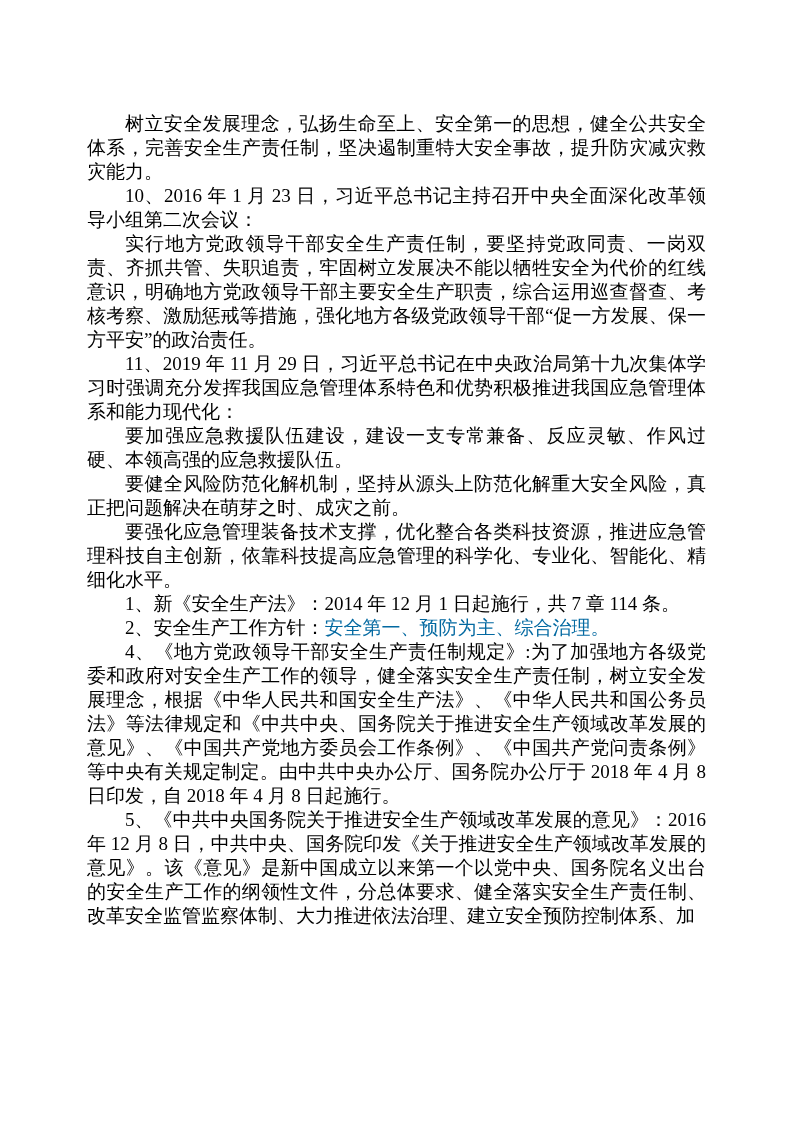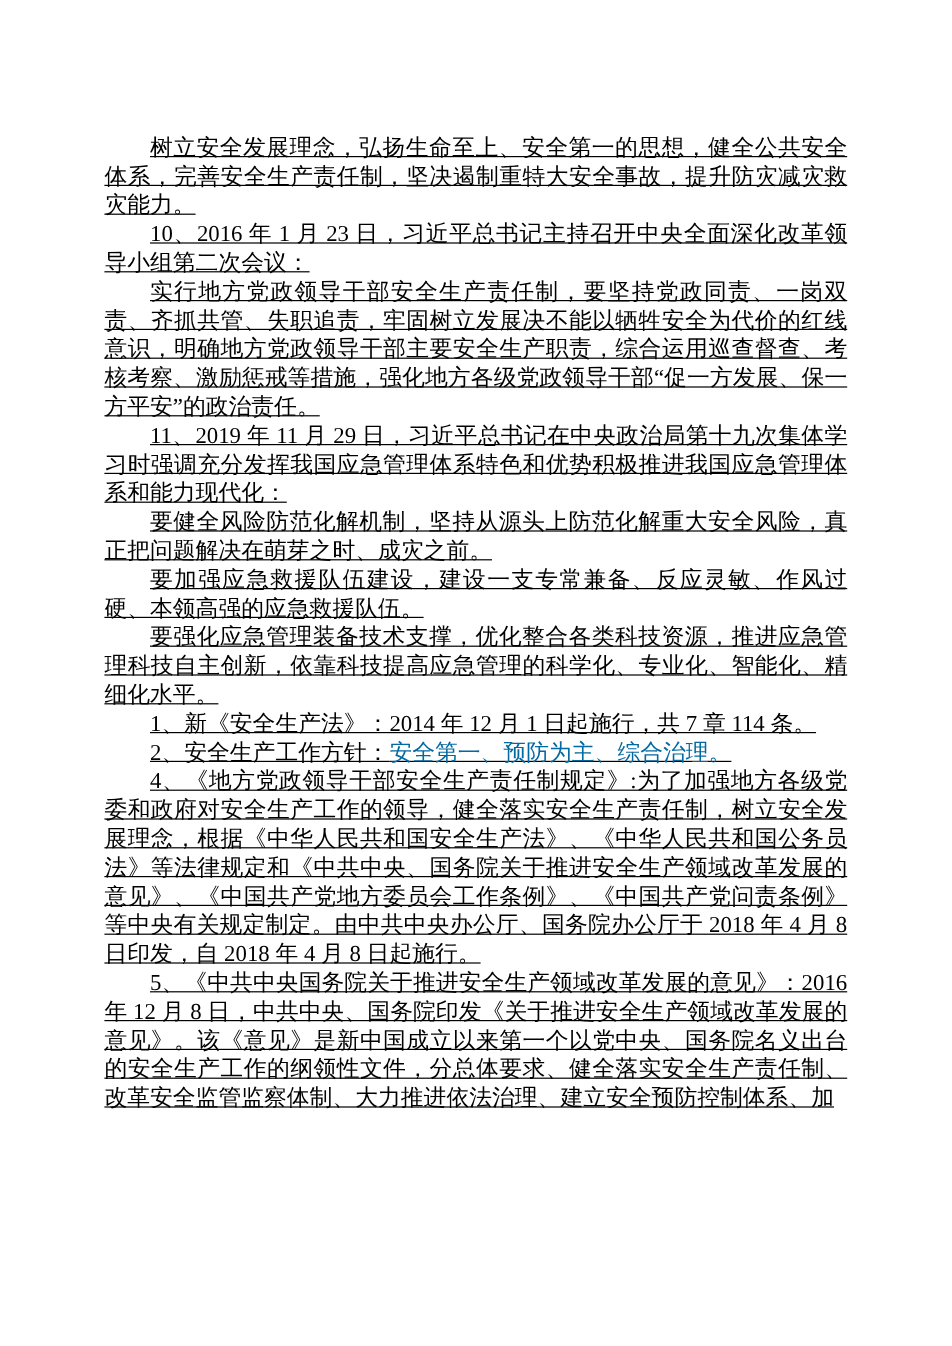--- a/index.html
+++ b/index.html
@@ -21,37 +21,36 @@
     padding: 112px 87px 0 87px;
   }
   .para {
     margin: 0;
     font-size: 19px;
     line-height: 24px;
     color: #000000;
     text-align: justify;
     text-indent: 2em;
     word-break: break-all;
-    text-decoration: underline;
   }
   .para.bold {
     font-weight: bold;
   }
   .red {
     color: #0369a1;
   }
 </style>
 </head>
 <body>
 
 <div class="page">
   <p class="para">树立安全发展理念，弘扬生命至上、安全第一的思想，健全公共安全体系，完善安全生产责任制，坚决遏制重特大安全事故，提升防灾减灾救灾能力。</p>
   <p class="para">10、2016 年 1 月 23 日，习近平总书记主持召开中央全面深化改革领导小组第二次会议：</p>
   <p class="para">实行地方党政领导干部安全生产责任制，要坚持党政同责、一岗双责、齐抓共管、失职追责，牢固树立发展决不能以牺牲安全为代价的红线意识，明确地方党政领导干部主要安全生产职责，综合运用巡查督查、考核考察、激励惩戒等措施，强化地方各级党政领导干部“促一方发展、保一方平安”的政治责任。</p>
   <p class="para">11、2019 年 11 月 29 日，习近平总书记在中央政治局第十九次集体学习时强调充分发挥我国应急管理体系特色和优势积极推进我国应急管理体系和能力现代化：</p>
+  <p class="para">要加强应急救援队伍建设，建设一支专常兼备、反应灵敏、作风过硬、本领高强的应急救援队伍。</p>
   <p class="para">要健全风险防范化解机制，坚持从源头上防范化解重大安全风险，真正把问题解决在萌芽之时、成灾之前。</p>
-  <p class="para">要加强应急救援队伍建设，建设一支专常兼备、反应灵敏、作风过硬、本领高强的应急救援队伍。</p>
   <p class="para">要强化应急管理装备技术支撑，优化整合各类科技资源，推进应急管理科技自主创新，依靠科技提高应急管理的科学化、专业化、智能化、精细化水平。</p>
   <p class="para">1、新《安全生产法》：2014 年 12 月 1 日起施行，共 7 章 114 条。</p>
   <p class="para"><span>2、安全生产工作方针：</span><span class="red">安全第一、预防为主、综合治理。</span></p>
   <p class="para">4、《地方党政领导干部安全生产责任制规定》:为了加强地方各级党委和政府对安全生产工作的领导，健全落实安全生产责任制，树立安全发展理念，根据《中华人民共和国安全生产法》、《中华人民共和国公务员法》等法律规定和《中共中央、国务院关于推进安全生产领域改革发展的意见》、《中国共产党地方委员会工作条例》、《中国共产党问责条例》等中央有关规定制定。由中共中央办公厅、国务院办公厅于 2018 年 4 月 8 日印发，自 2018 年 4 月 8 日起施行。</p>
   <p class="para">5、《中共中央国务院关于推进安全生产领域改革发展的意见》：2016 年 12 月 8 日，中共中央、国务院印发《关于推进安全生产领域改革发展的意见》。该《意见》是新中国成立以来第一个以党中央、国务院名义出台的安全生产工作的纲领性文件，分总体要求、健全落实安全生产责任制、改革安全监管监察体制、大力推进依法治理、建立安全预防控制体系、加</p>
 </div>
 
 </body></html>

